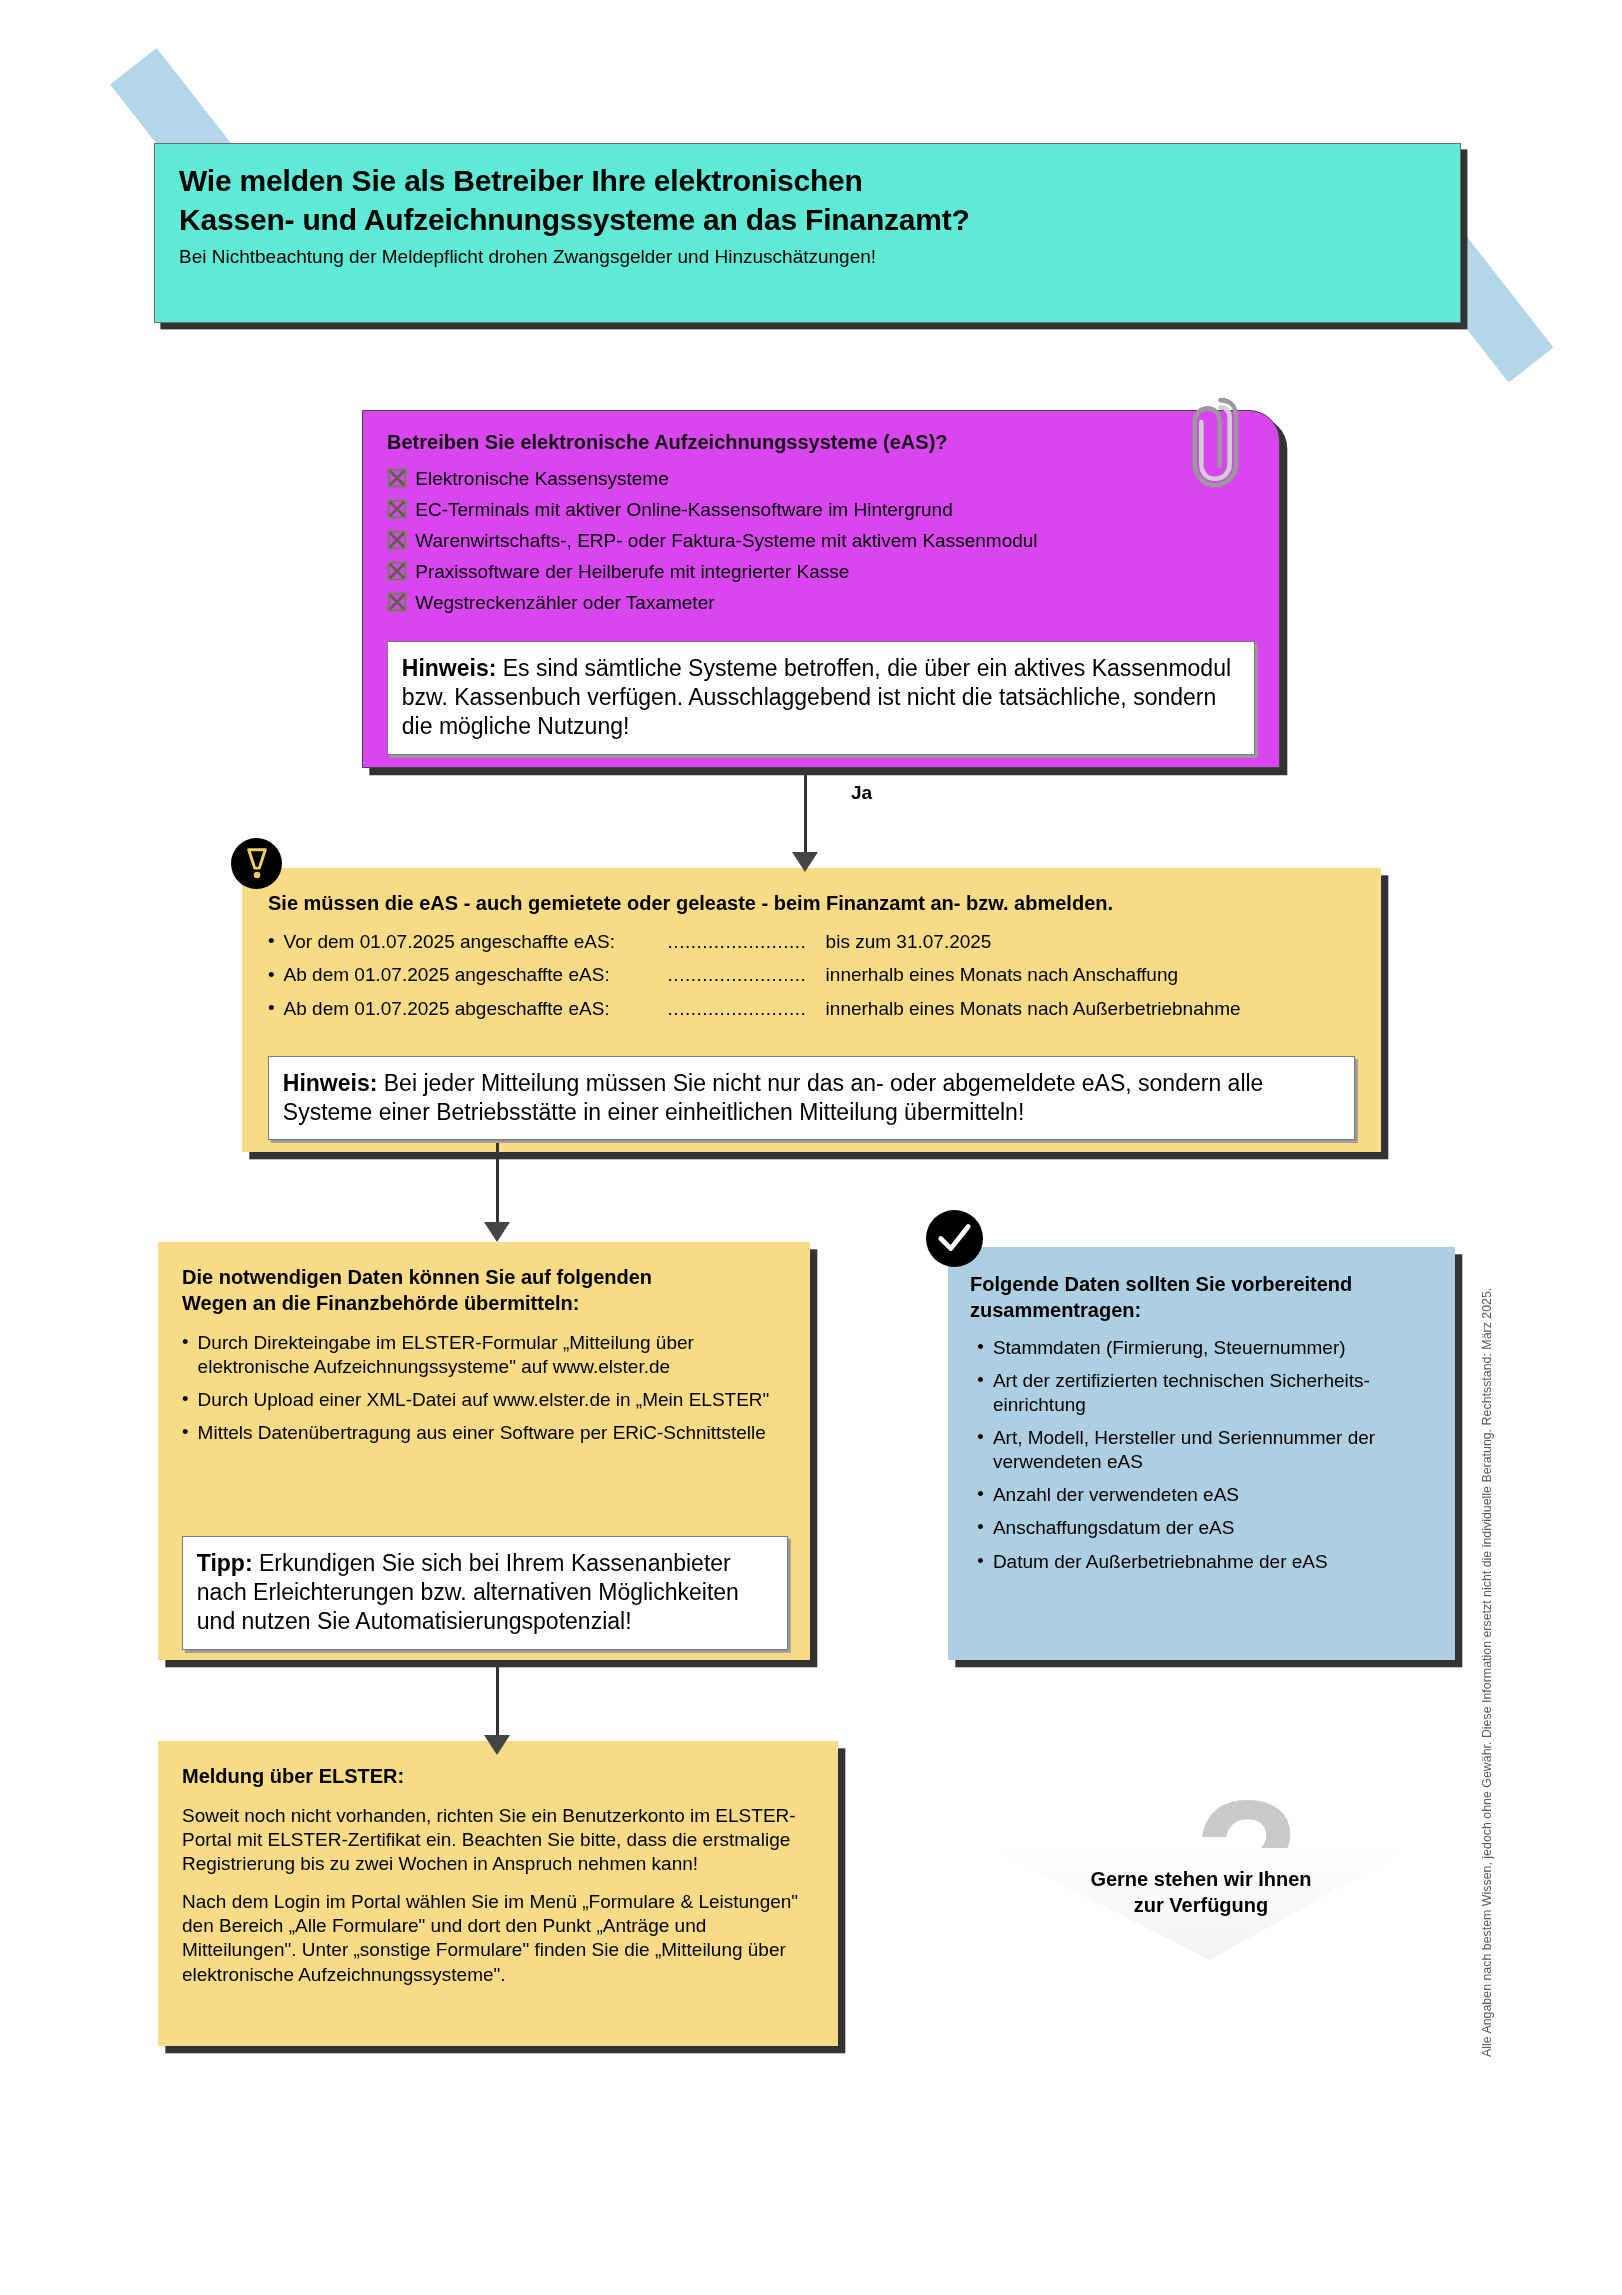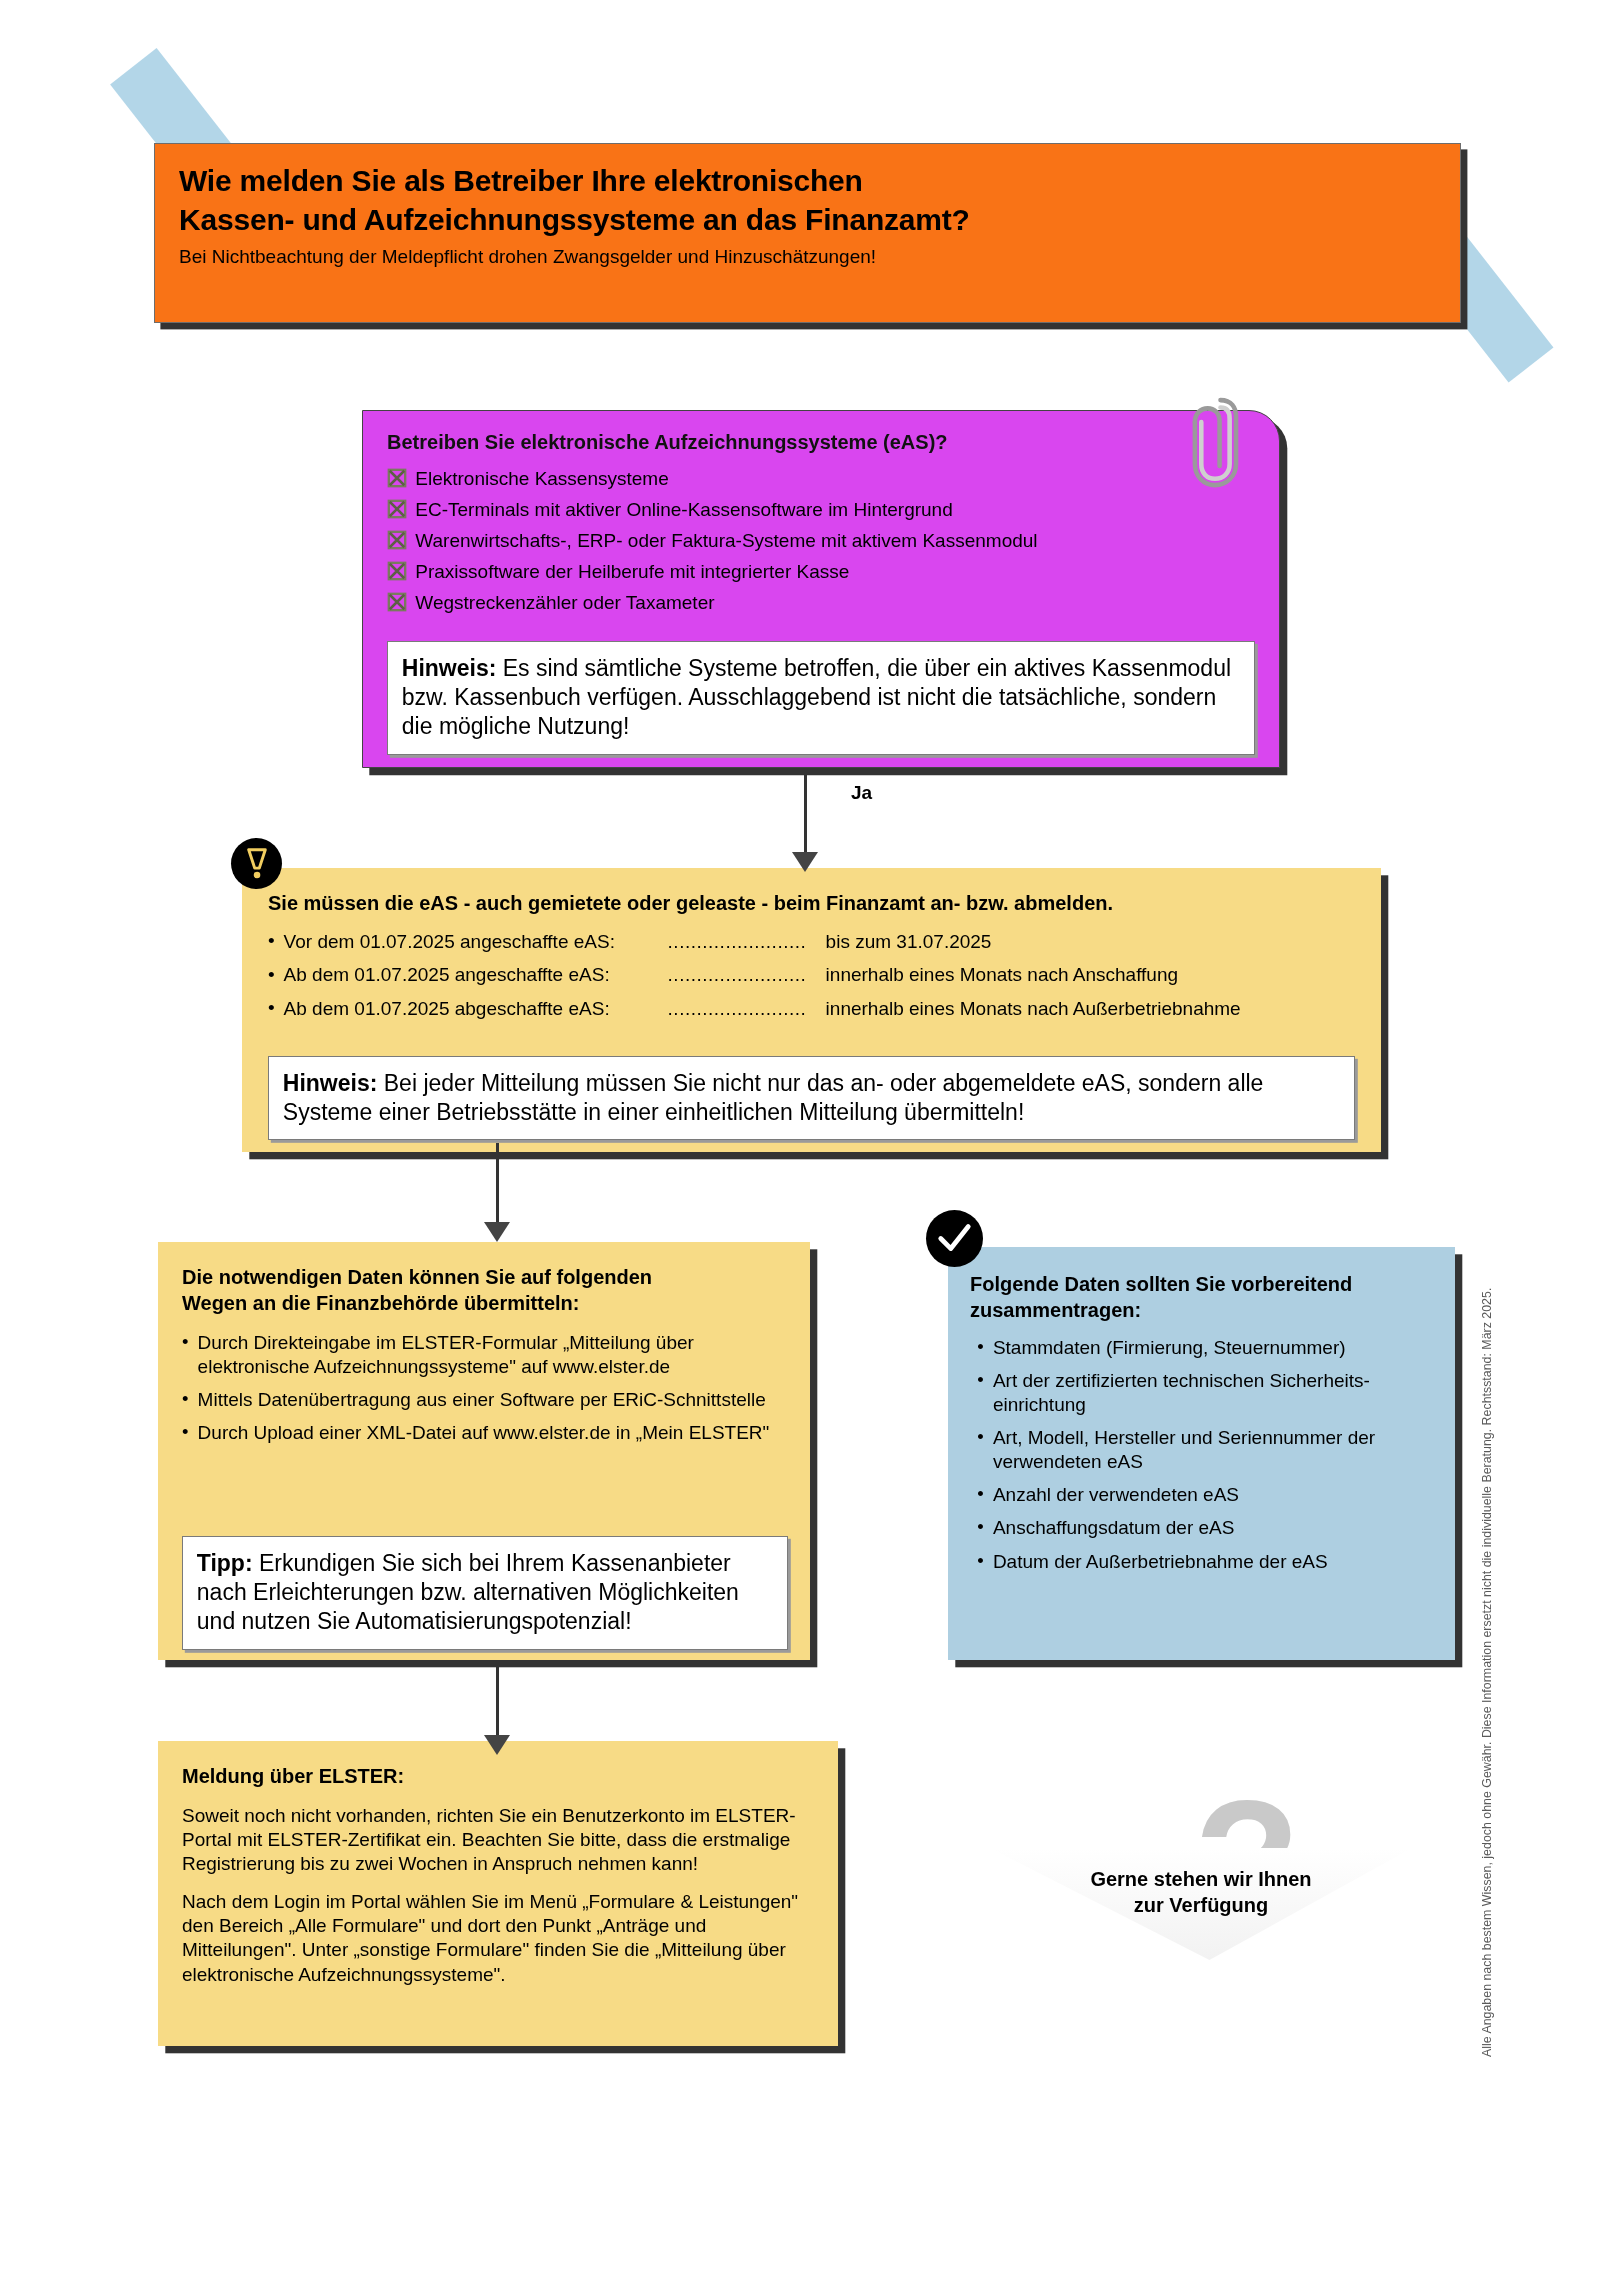--- a/index.html
+++ b/index.html
@@ -33,21 +33,21 @@
     left: 1405px; top: 275px;
     width: 156px; height: 57px;
     transform: rotate(52deg);
   }
 
   
   .header-box {
     position: absolute;
     left: 154px; top: 143px;
     width: 1307px; height: 180px;
-    background: #f97316;
+    background: #5eead4;
     border: 1.8px solid #6d6d6d;
     box-shadow: 6.4px 6.4px 0 0 #333333;
     padding: 18.4px 24px 11px 24px;
   }
   .header-title {
     font-size: 30px;
     font-weight: bold;
     line-height: 1.28;
     letter-spacing: -0.2px;
     color: #000;
@@ -412,22 +412,22 @@
     <div class="head" style="left:-12px; top:79px;"></div>
   </div>
 
   <div class="box box-yellow box-ways">
     <div class="h-bold" style="margin-bottom:14.7px;">
       <div>Die notwendigen Daten können Sie auf folgenden</div>
       <div>Wegen an die Finanzbehörde übermitteln:</div>
     </div>
     <ul class="plain blist">
       <li>Durch Direkteingabe im ELSTER-Formular „Mitteilung über elektronische Aufzeichnungssysteme" auf www.elster.de</li>
+      <li>Durch Upload einer XML-Datei auf www.elster.de in „Mein ELSTER"</li>
       <li>Mittels Datenübertragung aus einer Software per ERiC-Schnittstelle</li>
-      <li>Durch Upload einer XML-Datei auf www.elster.de in „Mein ELSTER"</li>
     </ul>
     <div class="note note-tip">
       <b>Tipp:</b><span> Erkundigen Sie sich bei Ihrem Kassenanbieter nach Erleichterungen bzw. alternativen Möglichkeiten und nutzen Sie Automatisierungspotenzial!</span>
     </div>
   </div>
 
   <div class="circle-icon icon-check">
     <svg width="37" height="33" viewBox="0 0 40 36">
       <path d="M5 18 L16 29 L35 5" fill="none" stroke="#ffffff" stroke-width="5.2" stroke-linecap="round" stroke-linejoin="round"></path>
     </svg>

